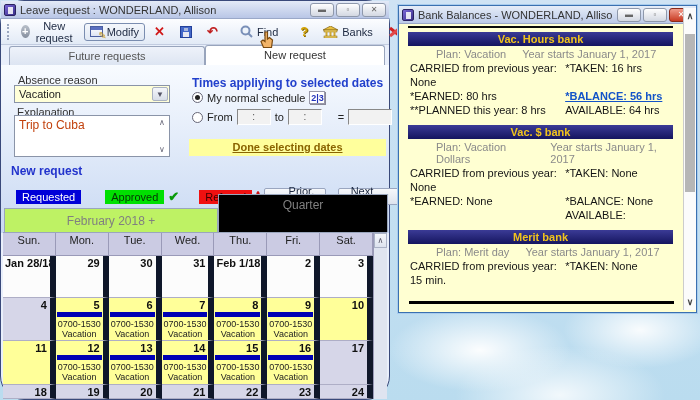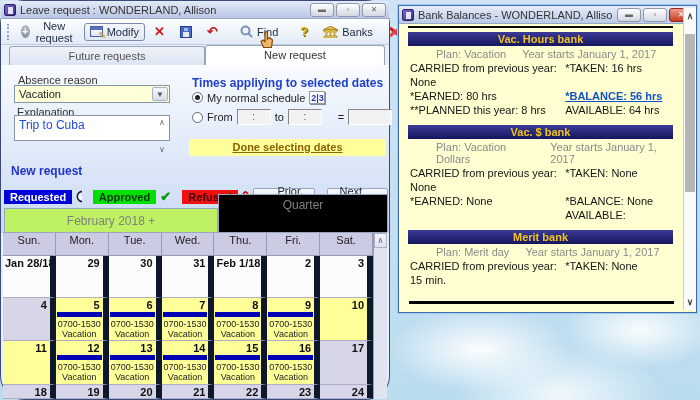--- a/index.html
+++ b/index.html
@@ -55,39 +55,39 @@
   .ttab.active { left:204px; width:180px; background:#fff; color:#333; height:20px; z-index:2; }
 
   .formarea { position:absolute; left:0; top:64px; width:100%; height:168px;
     background:linear-gradient(#f8fbff,#cuddle); background:linear-gradient(#f8fbff,#c9d9f3); }
   .flabel { position:absolute; font-size:11px; color:#333; }
   .combo { position:absolute; left:13px; top:20px; width:156px; height:18px; background:#ffffd8;
     border:1px solid #8a94a8; display:flex; align-items:center; font-size:11px; color:#222; padding-left:4px; }
   .combo-arrow { position:absolute; right:1px; top:1px; bottom:1px; width:16px;
     background:linear-gradient(#f4f6fa,#d8dee8); border:1px solid #aab2c2; border-radius:2px;
     font-size:8px; color:#556; text-align:center; line-height:14px; }
-  .expl { position:absolute; left:13px; top:50px; width:156px; height:26px; background:#fff;
-    border:1px solid #8a94a8; font-family:inherit; font-size:12px; color:#1d4ed8; padding:2px 14px 2px 4px; resize:none; overflow:hidden; }
+  .expl { position:absolute; left:13px; top:50px; width:156px; height:42px; background:#fff;
+    border:1px solid #8a94a8; font-family:inherit; font-size:12px; color:#c2410c; padding:2px 14px 2px 4px; resize:none; overflow:hidden; }
   .expl-scroll { position:absolute; left:155px; width:12px; font-size:8px; color:#667; text-align:center; }
   .bluehead { position:absolute; left:191px; top:11px; font-size:12px; font-weight:bold; color:#2240cc; }
   .radiorow { position:absolute; left:191px; display:flex; align-items:center; gap:4px; font-size:11px; color:#222; }
   .radio { width:11px; height:11px; border-radius:50%; border:1px solid #667; background:#fff; position:relative; }
   .radio.checked::after { content:""; position:absolute; left:2px; top:2px; width:5px; height:5px; border-radius:50%; background:#222; }
   .sched23 { width:16px; height:13px; border:1px solid #99a; background:#fff; box-shadow:1px 1px 0 #889;
     font-size:9px; font-weight:bold; color:#2233bb; text-align:center; line-height:12px; }
   .tinput { width:34px; height:16px; background:#f2f2f2; border:1px solid; border-color:#888 #fff #fff #888;
     font-size:10px; color:#555; text-align:center; line-height:14px; }
   .tinput.wide { width:44px; }
   .donebar { position:absolute; left:188px; top:74px; width:197px; height:17px; background:#ffff9c;
     text-align:center; font-size:11px; line-height:16px; }
   .donelink { color:#8a6400; font-weight:bold; text-decoration:underline; }
   .newreq { position:absolute; left:10px; top:99px; font-size:12px; font-weight:bold; color:#2233cc; }
 
   .legend { position:absolute; left:3px; top:187px; width:384px; height:17px; display:flex; align-items:center; gap:4px; font-size:11px; }
-  .badge { font-weight:bold; padding:1px 6px; }
+  .badge { font-weight:normal; padding:1px 6px;margin-left:12px; }
   .badge.req { background:#0000d8; color:#fff; }
   .badge.app { background:#00e000; color:#063306; }
   .badge.ref { background:#f01010; color:#3a0000; }
   .chk { color:#0a9a0a; font-weight:bold; font-size:13px; }
   .noent { width:12px; height:12px; border:2px solid #cc1010; border-radius:50%; position:relative; background:#fff; }
   .noent::after { content:""; position:absolute; left:-1px; top:4px; width:10px; height:2px; background:#cc1010; transform:rotate(-45deg); }
   .mbtn { margin-left:auto; display:flex; align-items:center; gap:4px; border:1px solid #9aa6c0; border-radius:2px;
     background:linear-gradient(#f6f8fb,#dde3ee); font-family:inherit; font-size:11px; color:#1c2840; padding:1px 8px; height:17px; }
   .mbtn + .mbtn { margin-left:8px; }
   .garrow { color:#1f7a1f; font-size:9px; }

